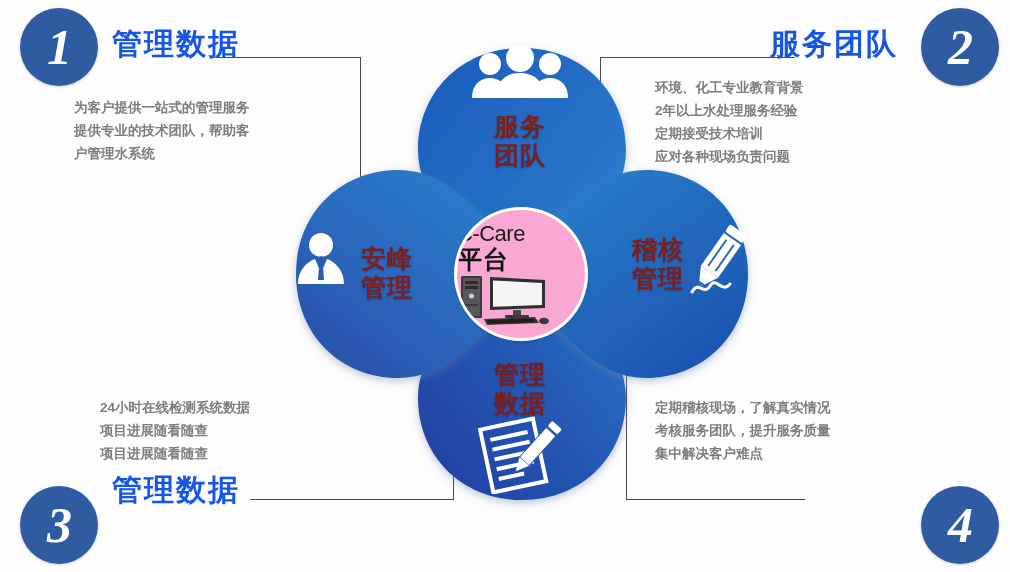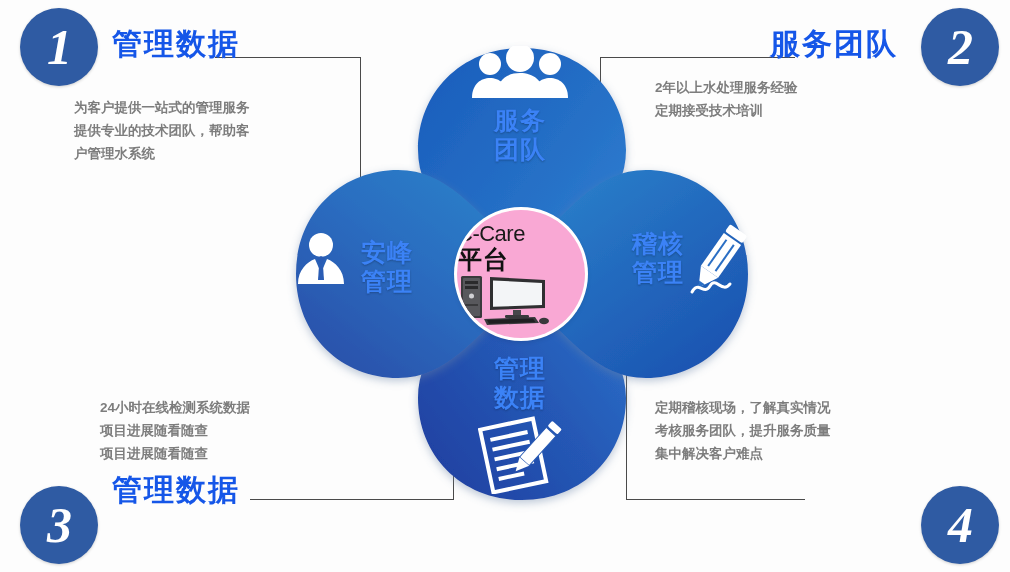--- a/index.html
+++ b/index.html
@@ -82,28 +82,29 @@
     position: absolute;
     left: 262px;
     top: 14px;
     width: 520px;
     height: 520px;
   }
   #flower svg { display: block; }
 
   .petal-label {
     position: absolute;
-    color: #3b82f6;
+    color: #7f1d1d;
     font-weight: 700;
     font-size: 25px;
     line-height: 29px;
     text-align: center;
     text-shadow: 0 1px 2px rgba(0,0,0,0.25);
     letter-spacing: 1px;
     pointer-events: none;
+    margin-top: 6px;
   }
   #label-top    { left: 481px; top: 106px; width: 78px; }
   #label-left   { left: 348px; top: 238px; width: 78px; }
   #label-right  { left: 619px; top: 229px; width: 78px; }
   #label-bottom { left: 481px; top: 354px; width: 78px; }
 
   
   #hub {
     position: absolute;
     left: 457px;
@@ -172,22 +173,24 @@
   <div class="quad-title" id="title-2">服务团队</div>
   <div class="quad-title" id="title-3">管理数据</div>
 
   <div class="quad-body" id="body-1">
     <div>为客户提供一站式的管理服务</div>
     <div>提供专业的技术团队，帮助客</div>
     <div>户管理水系统</div>
   </div>
 
   <div class="quad-body" id="body-2">
+    <div>环境、化工专业教育背景</div>
     <div>2年以上水处理服务经验</div>
     <div>定期接受技术培训</div>
+    <div>应对各种现场负责问题</div>
   </div>
 
   <div class="quad-body" id="body-3">
     <div>24小时在线检测系统数据</div>
     <div>项目进展随看随查</div>
     <div>项目进展随看随查</div>
   </div>
 
   <div class="quad-body" id="body-4">
     <div>定期稽核现场，了解真实情况</div>

